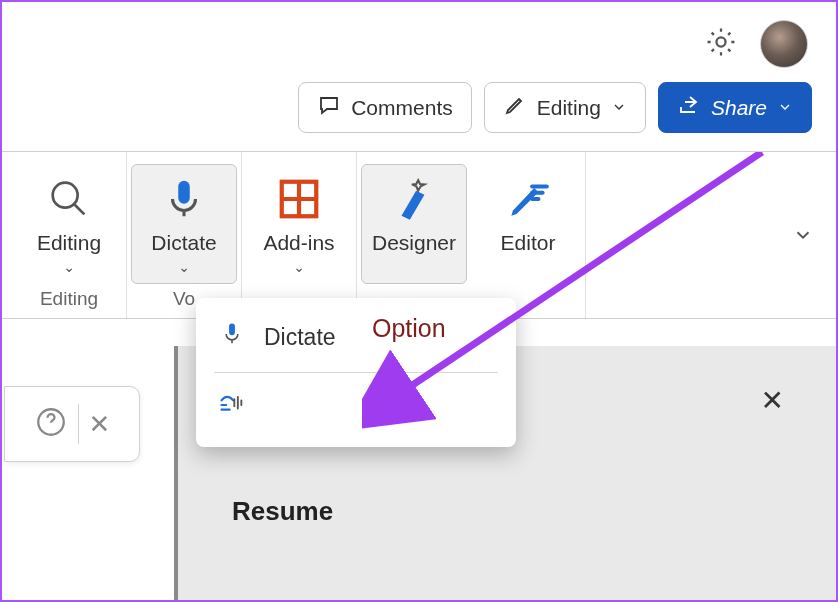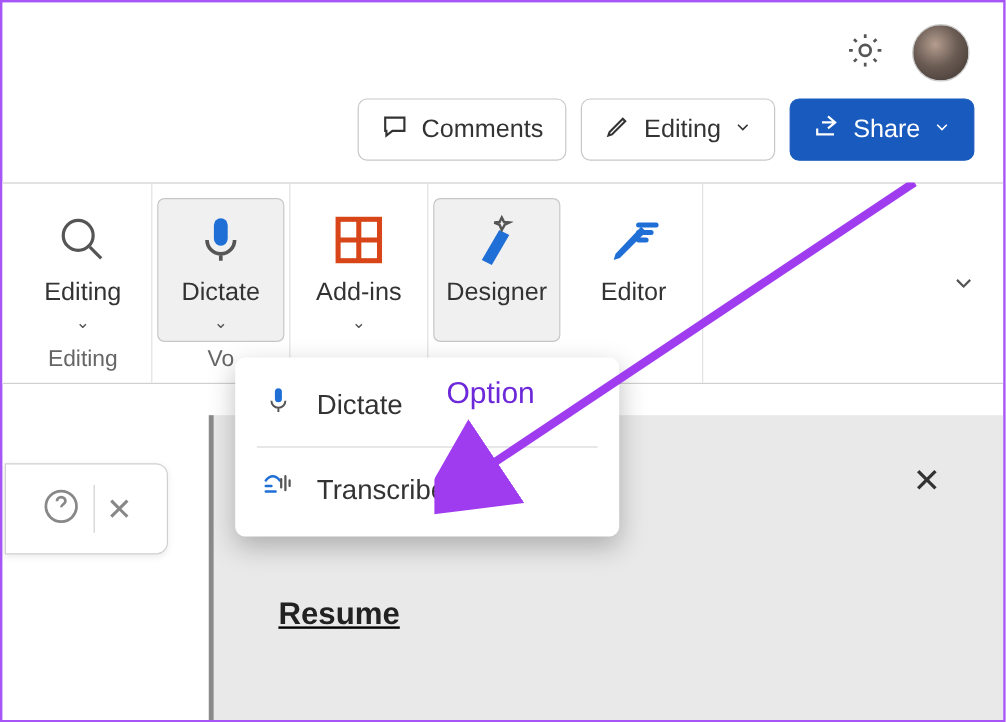--- a/index.html
+++ b/index.html
@@ -3,44 +3,44 @@
 <meta charset="utf-8">
 <style>
 * { box-sizing: border-box; margin: 0; padding: 0; }
 body { font-family: 'Segoe UI', sans-serif; background: #fff; width: 838px; height: 602px; overflow: hidden; position: relative; border: 2px solid #a855f7; }
 
 .topbar { display: flex; justify-content: flex-end; align-items: center; padding: 18px 28px 10px; gap: 22px; }
 .avatar { width: 48px; height: 48px; border-radius: 50%; background: radial-gradient(circle at 40% 35%, #b59d8f 0%, #6b5c54 45%, #3b342f 100%); border: 1px solid #ccc; }
 
 .actionbar { display: flex; justify-content: flex-end; align-items: center; padding: 4px 24px 18px; gap: 12px; }
 .pill { display: inline-flex; align-items: center; gap: 10px; padding: 10px 18px; border: 1px solid #c7c7c7; border-radius: 8px; background: #fff; font-size: 21px; color: #333; cursor: pointer; }
-.pill.primary { background: #185abd; border-color: #185abd; color: #fff; }
+.pill.primary { background: #185abd; border-color: #185abd; color: #fff; font-style: italic; }
 
 .ribbon { border-top: 1px solid #d0d0d0; border-bottom: 1px solid #d0d0d0; background: #fff; display: flex; align-items: stretch; padding: 0 10px; position: relative; }
 .rgroup { display: flex; flex-direction: column; align-items: center; padding: 12px 4px 8px; border-right: 1px solid #e2e2e2; }
 .rgroup.noborder { border-right: none; }
 .rrow { display: flex; gap: 8px; }
 .rbtn { display: flex; flex-direction: column; align-items: center; justify-content: flex-start; width: 106px; height: 120px; border: 1px solid transparent; border-radius: 6px; background: transparent; cursor: pointer; padding-top: 6px; }
 .rbtn.selected { background: #f0f0f0; border-color: #c7c7c7; }
 .iconbox { width: 56px; height: 56px; display: flex; align-items: center; justify-content: center; }
 .rlabel { font-size: 21px; color: #333; margin-top: 4px; }
 .chev { margin-top: 4px; font-size: 14px; color: #555; }
 .grouplabel { font-size: 19px; color: #666; margin-top: 4px; }
 .collapse { margin-left: auto; display: flex; align-items: center; padding-right: 12px; font-size: 20px; color: #555; cursor: pointer; }
 
 .dropdown { position: absolute; left: 194px; top: 296px; width: 320px; background: #fff; border-radius: 8px; box-shadow: 0 8px 22px rgba(0,0,0,0.25); padding: 8px 0; z-index: 50; }
 .ditem { display: flex; align-items: center; gap: 18px; padding: 14px 22px; font-size: 23px; color: #333; cursor: pointer; }
 .dsep { height: 1px; background: #d8d8d8; margin: 4px 18px; }
-.option-badge { position: absolute; left: 370px; top: 312px; font-size: 25px; color: #6d28d9; z-index: 51; }
+.option-badge { position: absolute; left: 370px; top: 312px; font-size: 25px; color: #7f1d1d; z-index: 51; }
 
 .floatbox { position: absolute; left: 2px; top: 384px; width: 136px; height: 76px; background: #fff; border: 1px solid #d0d0d0; border-radius: 0 10px 10px 0; display: flex; align-items: center; justify-content: center; gap: 10px; box-shadow: 0 2px 6px rgba(0,0,0,0.08); }
 .floatbox .sep { width: 1px; height: 40px; background: #d0d0d0; }
 
 .content { position: absolute; left: 172px; top: 344px; right: 0; bottom: 0; background: #e9e9e9; border-left: 4px solid #8a8a8a; padding: 40px 36px 0 54px; }
-.content-head { display: flex; justify-content: space-between; align-items: center; margin-top: 110px; text-decoration: underline; }
+.content-head { display: flex; justify-content: space-between; align-items: center; margin-top: 110px; }
 .content-title { font-size: 26px; font-weight: 700; color: #222; }
 .content-link { font-size: 24px; color: #222; cursor: pointer; }
 .close-x { position: absolute; right: 52px; top: 38px; font-size: 28px; color: #333; cursor: pointer; }
 
 .arrow { position: absolute; left: 360px; top: 150px; z-index: 60; pointer-events: none; }
 </style>
 </head>
 <body>
 
 <div class="topbar">
@@ -194,21 +194,20 @@
     <span>Dictate</span>
   </div>
   <div class="dsep"></div>
   <div class="ditem">
     <span>
       <svg width="28" height="28" viewBox="0 0 24 24" fill="none">
           <path d="M3 8c3-4 7-4 10 0M3 12h4M3 16h7" stroke="#1f6fd6" stroke-width="1.8" stroke-linecap="round"></path>
           <path d="M14 7v6M17 5v10M20 8v4" stroke="#555" stroke-width="1.6" stroke-linecap="round"></path>
         </svg>
     </span>
-    <span>Transcribe</span>
   </div>
 </div>
 <span class="option-badge">Option</span>
 
 <div class="floatbox">
   <span>
     <svg width="34" height="34" viewBox="0 0 24 24" fill="none" stroke="#888" stroke-width="1.6">
         <circle cx="12" cy="12" r="9"></circle>
         <path d="M9.5 9a2.5 2.5 0 115 0c0 1.5-2.5 2-2.5 3.5M12 17h.01"></path>
       </svg>

